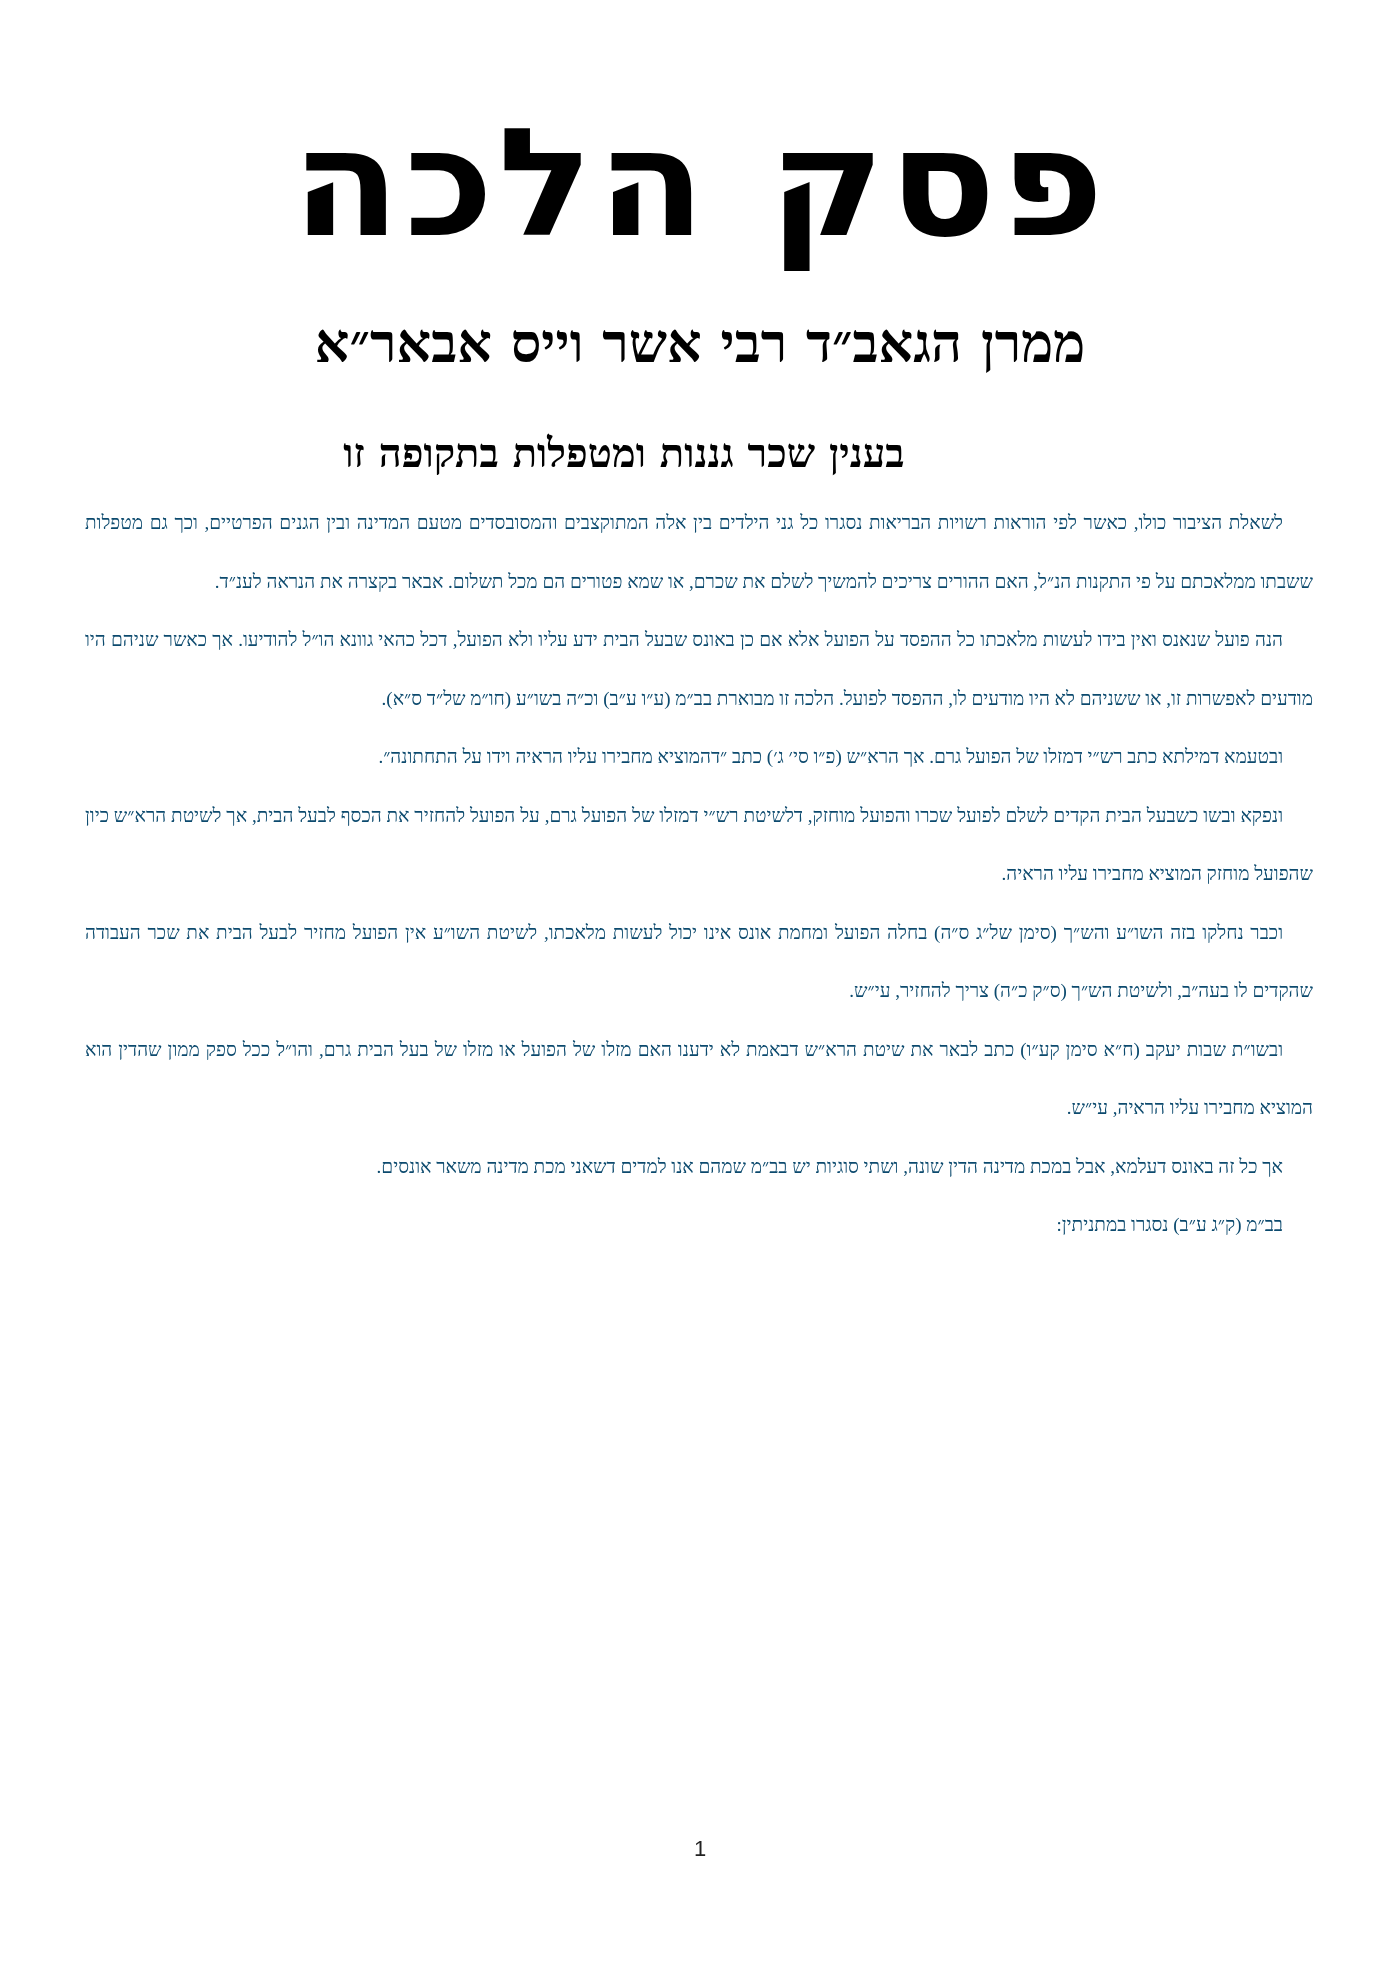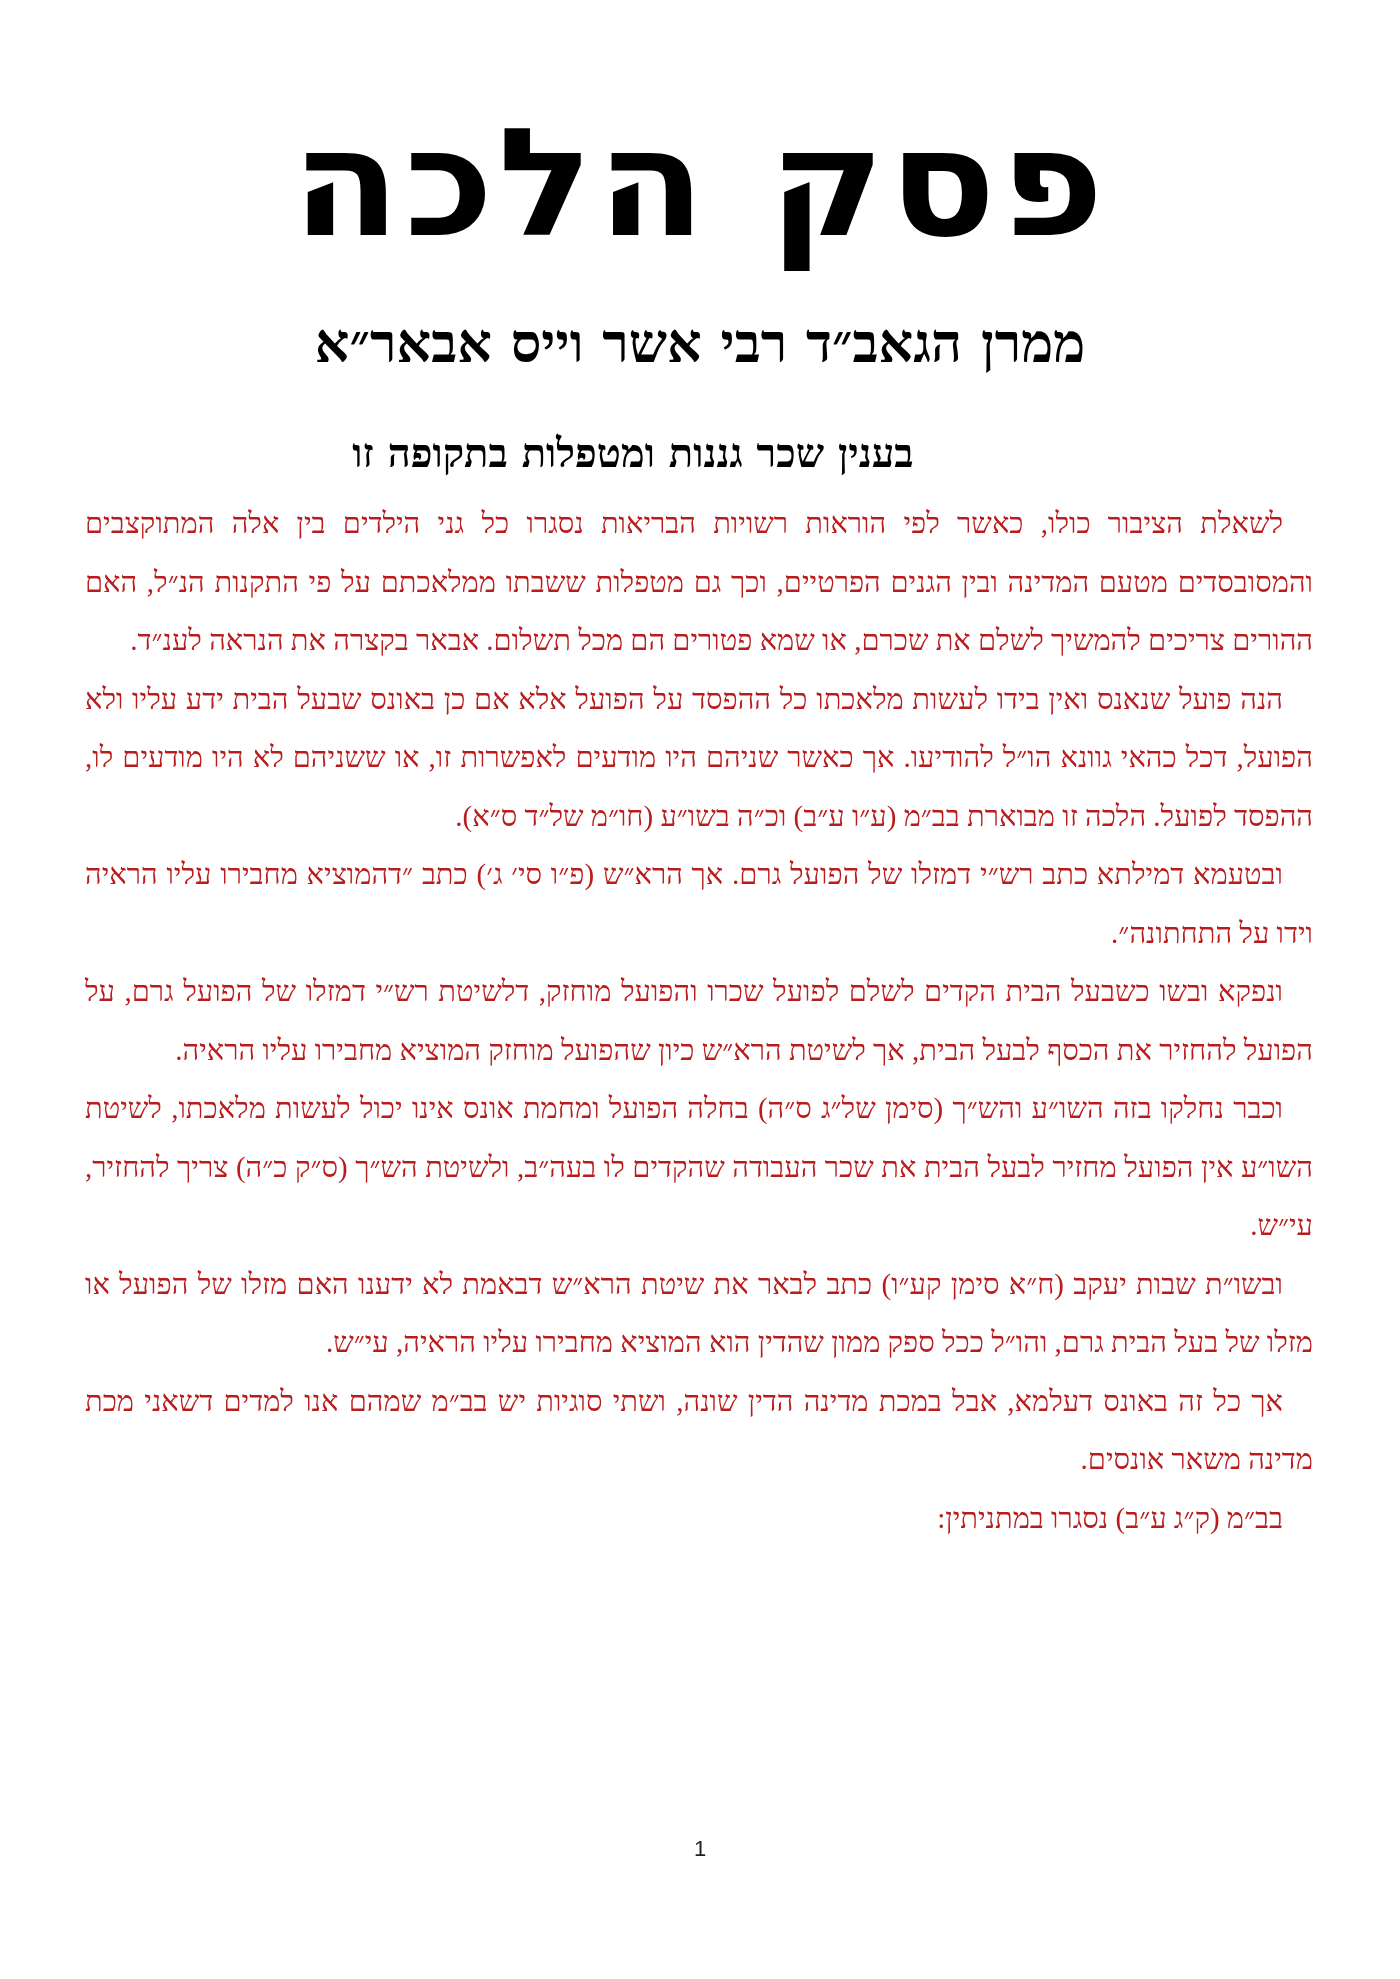--- a/index.html
+++ b/index.html
@@ -13,28 +13,28 @@
       direction: rtl; font-family: "DejaVu Sans", sans-serif; font-weight: bold;
       font-size: 150px; line-height: 190px; color: #000; letter-spacing: 4px;
       transform: scaleX(1.05);
     }
     .subtitle1 {
       position: absolute; left: 0; width: 1400px; top: 310px; text-align: center;
       direction: rtl; font-family: "DejaVu Serif", serif; font-weight: bold;
       font-size: 54px; line-height: 66px; color: #000;
     }
     .subtitle2 {
-      position: absolute; left: 17px; width: 1232px; top: 428px; text-align: center;
+      position: absolute; left: 8px; width: 1232px; top: 428px; text-align: center;
       direction: rtl; font-family: "DejaVu Serif", serif; font-weight: bold;
       font-size: 40px; line-height: 50px; color: #000;
     }
     .body-text {
       position: absolute; left: 85px; width: 1228px; top: 494px;
       direction: rtl; text-align: justify; text-align-last: right;
-      font-size: 29px; line-height: 58.5px; color: #b91c1c;
+      font-size: 19px; line-height: 58.5px; color: #0c4a6e;
     }
     .body-text p { margin: 0; text-indent: 30px; }
     .page-number {
       position: absolute; left: 0; width: 1400px; top: 1836px; text-align: center;
       font-family: "Liberation Sans", sans-serif; font-size: 22px; color: #222;
     }
   </style>
 </head>
 <body>
 

